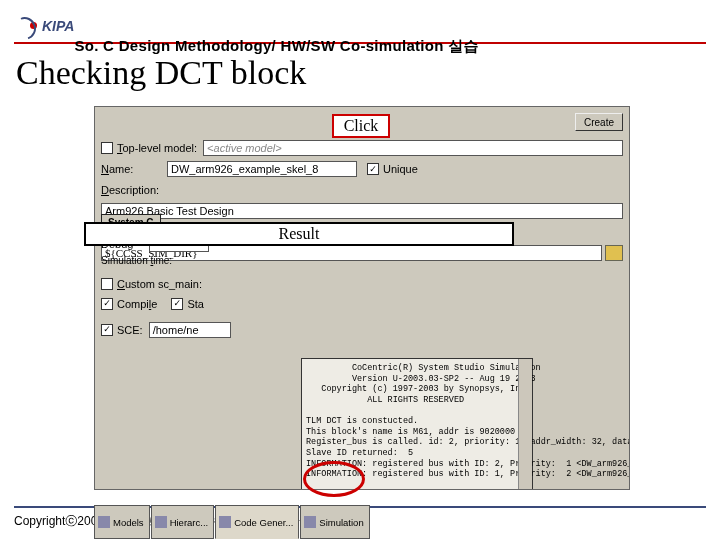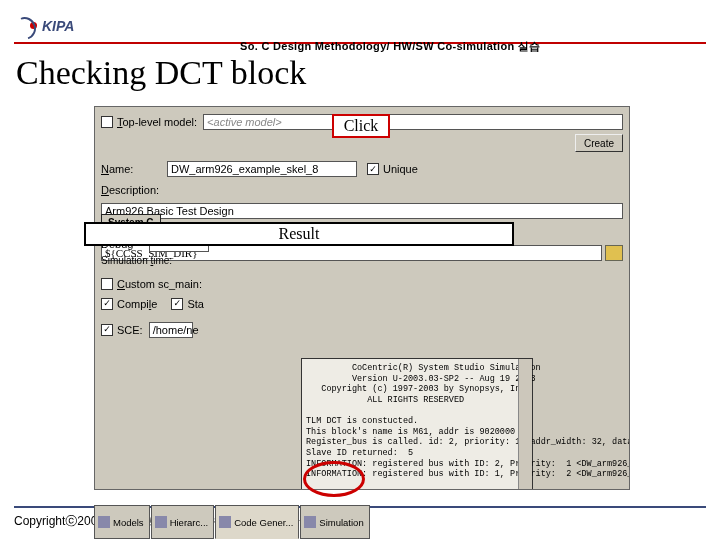--- a/index.html
+++ b/index.html
@@ -4,21 +4,21 @@
 <style>
   * { box-sizing: border-box; margin: 0; padding: 0; }
   body { width: 720px; height: 540px; background: #fff; font-family: Arial, sans-serif; position: relative; overflow: hidden; }
 
   .header-row { position: absolute; top: 14px; left: 14px; right: 14px; height: 30px; display: flex; align-items: center; border-bottom: 2.5px solid #c00000; padding-bottom: 4px; }
   .logo { display: flex; align-items: center; }
   .logo-icon { width: 26px; height: 22px; position: relative; margin-right: 2px; }
   .logo-icon::before { content:''; position:absolute; width:7px; height:7px; border-radius:50%; background:#c00; top:7px; left:16px; }
   .logo-icon::after { content:''; position:absolute; width:19px; height:19px; border:2px solid #3a4a7a; border-radius:50%; top:2px; left:-1px; clip-path: polygon(50% 0, 100% 0, 100% 100%, 50% 100%); transform: rotate(-20deg);}
   .logo-text { font-weight: bold; font-style: italic; color: #3a4a7a; font-size: 14px; }
-  .header-title { flex: 1; text-align: center; font-weight: bold; font-size: 11px; letter-spacing: 0.3px; margin-top: 40px; }
+  .header-title { flex: 1; text-align: left; font-weight: bold; font-size: 15px; letter-spacing: 0.3px; margin-top: 40px; }
 
   .slide-title { position: absolute; top: 54px; left: 16px; font-family: 'Times New Roman', serif; font-size: 34px; }
 
   .app-window { position: absolute; top: 106px; left: 94px; width: 536px; height: 384px; background: #cdc9bd; border: 1px solid #666; font-family: 'MS Sans Serif', Tahoma, sans-serif; font-size: 11px; color: #000; overflow: hidden; }
 
   
   .form { position: absolute; top: 6px; left: 6px; right: 6px; }
   .row { display: flex; align-items: center; margin-bottom: 3px; height: 18px; }
   .ck { width: 12px; height: 12px; background:#fff; border:1px solid #333; margin-right:4px; display:inline-flex; align-items:center; justify-content:center; font-size:9px; line-height:1;}
   .ck.checked::after{content:'✓';}
@@ -70,27 +70,27 @@
   <div class="header-title">So. C Design Methodology/ HW/SW Co-simulation 실습</div>
 </div>
 
 <div class="slide-title">Checking DCT block</div>
 
 <div class="click-box">Click</div>
 
 <div class="app-window">
 
   <div class="form">
+    <div class="row" style="justify-content:flex-end; margin-bottom:8px;">
+      <span class="btn">Create</span>
+    </div>
     <div class="row">
       <span class="ck"></span>
       <span class="lbl"><span class="under">T</span><span>op-level model:</span></span>
       <span class="field" style="flex:1;">&lt;active model&gt;</span>
-    </div>
-    <div class="row" style="justify-content:flex-end; margin-bottom:8px;">
-      <span class="btn">Create</span>
     </div>
     <div class="row">
       <span class="lbl" style="width:60px;"><span class="under">N</span>ame:</span>
       <span class="field normal" style="width:190px;">DW_arm926_example_skel_8</span>
       <span style="width:10px;"></span>
       <span class="ck checked"></span>
       <span class="lbl">Unique</span>
     </div>
     <div class="row">
       <span class="lbl" style="width:60px;"><span class="under">D</span>escription:</span>
@@ -123,21 +123,21 @@
   <div class="row2" style="top:188px;">
     <span class="ck checked"></span>
     <span class="lbl">Compi<span class="under">l</span>e</span>
     <span style="width:8px;"></span>
     <span class="ck checked"></span>
     <span class="lbl">Sta</span>
   </div>
   <div class="row2" style="top:214px;">
     <span class="ck checked"></span>
     <span class="lbl">SCE:</span>
-    <span class="field normal" style="width:44px;">/home/ne</span>
+    <span class="field normal" style="width:82px;">/home/ne</span>
   </div>
 
   <div class="console-panel">
     <div class="console-text">         CoCentric(R) System Studio Simulation
          Version U-2003.03-SP2 -- Aug 19 2003
    Copyright (c) 1997-2003 by Synopsys, Inc.
             ALL RIGHTS RESERVED
 
 TLM DCT is constucted.
 This block's name is M61, addr is 9020000

